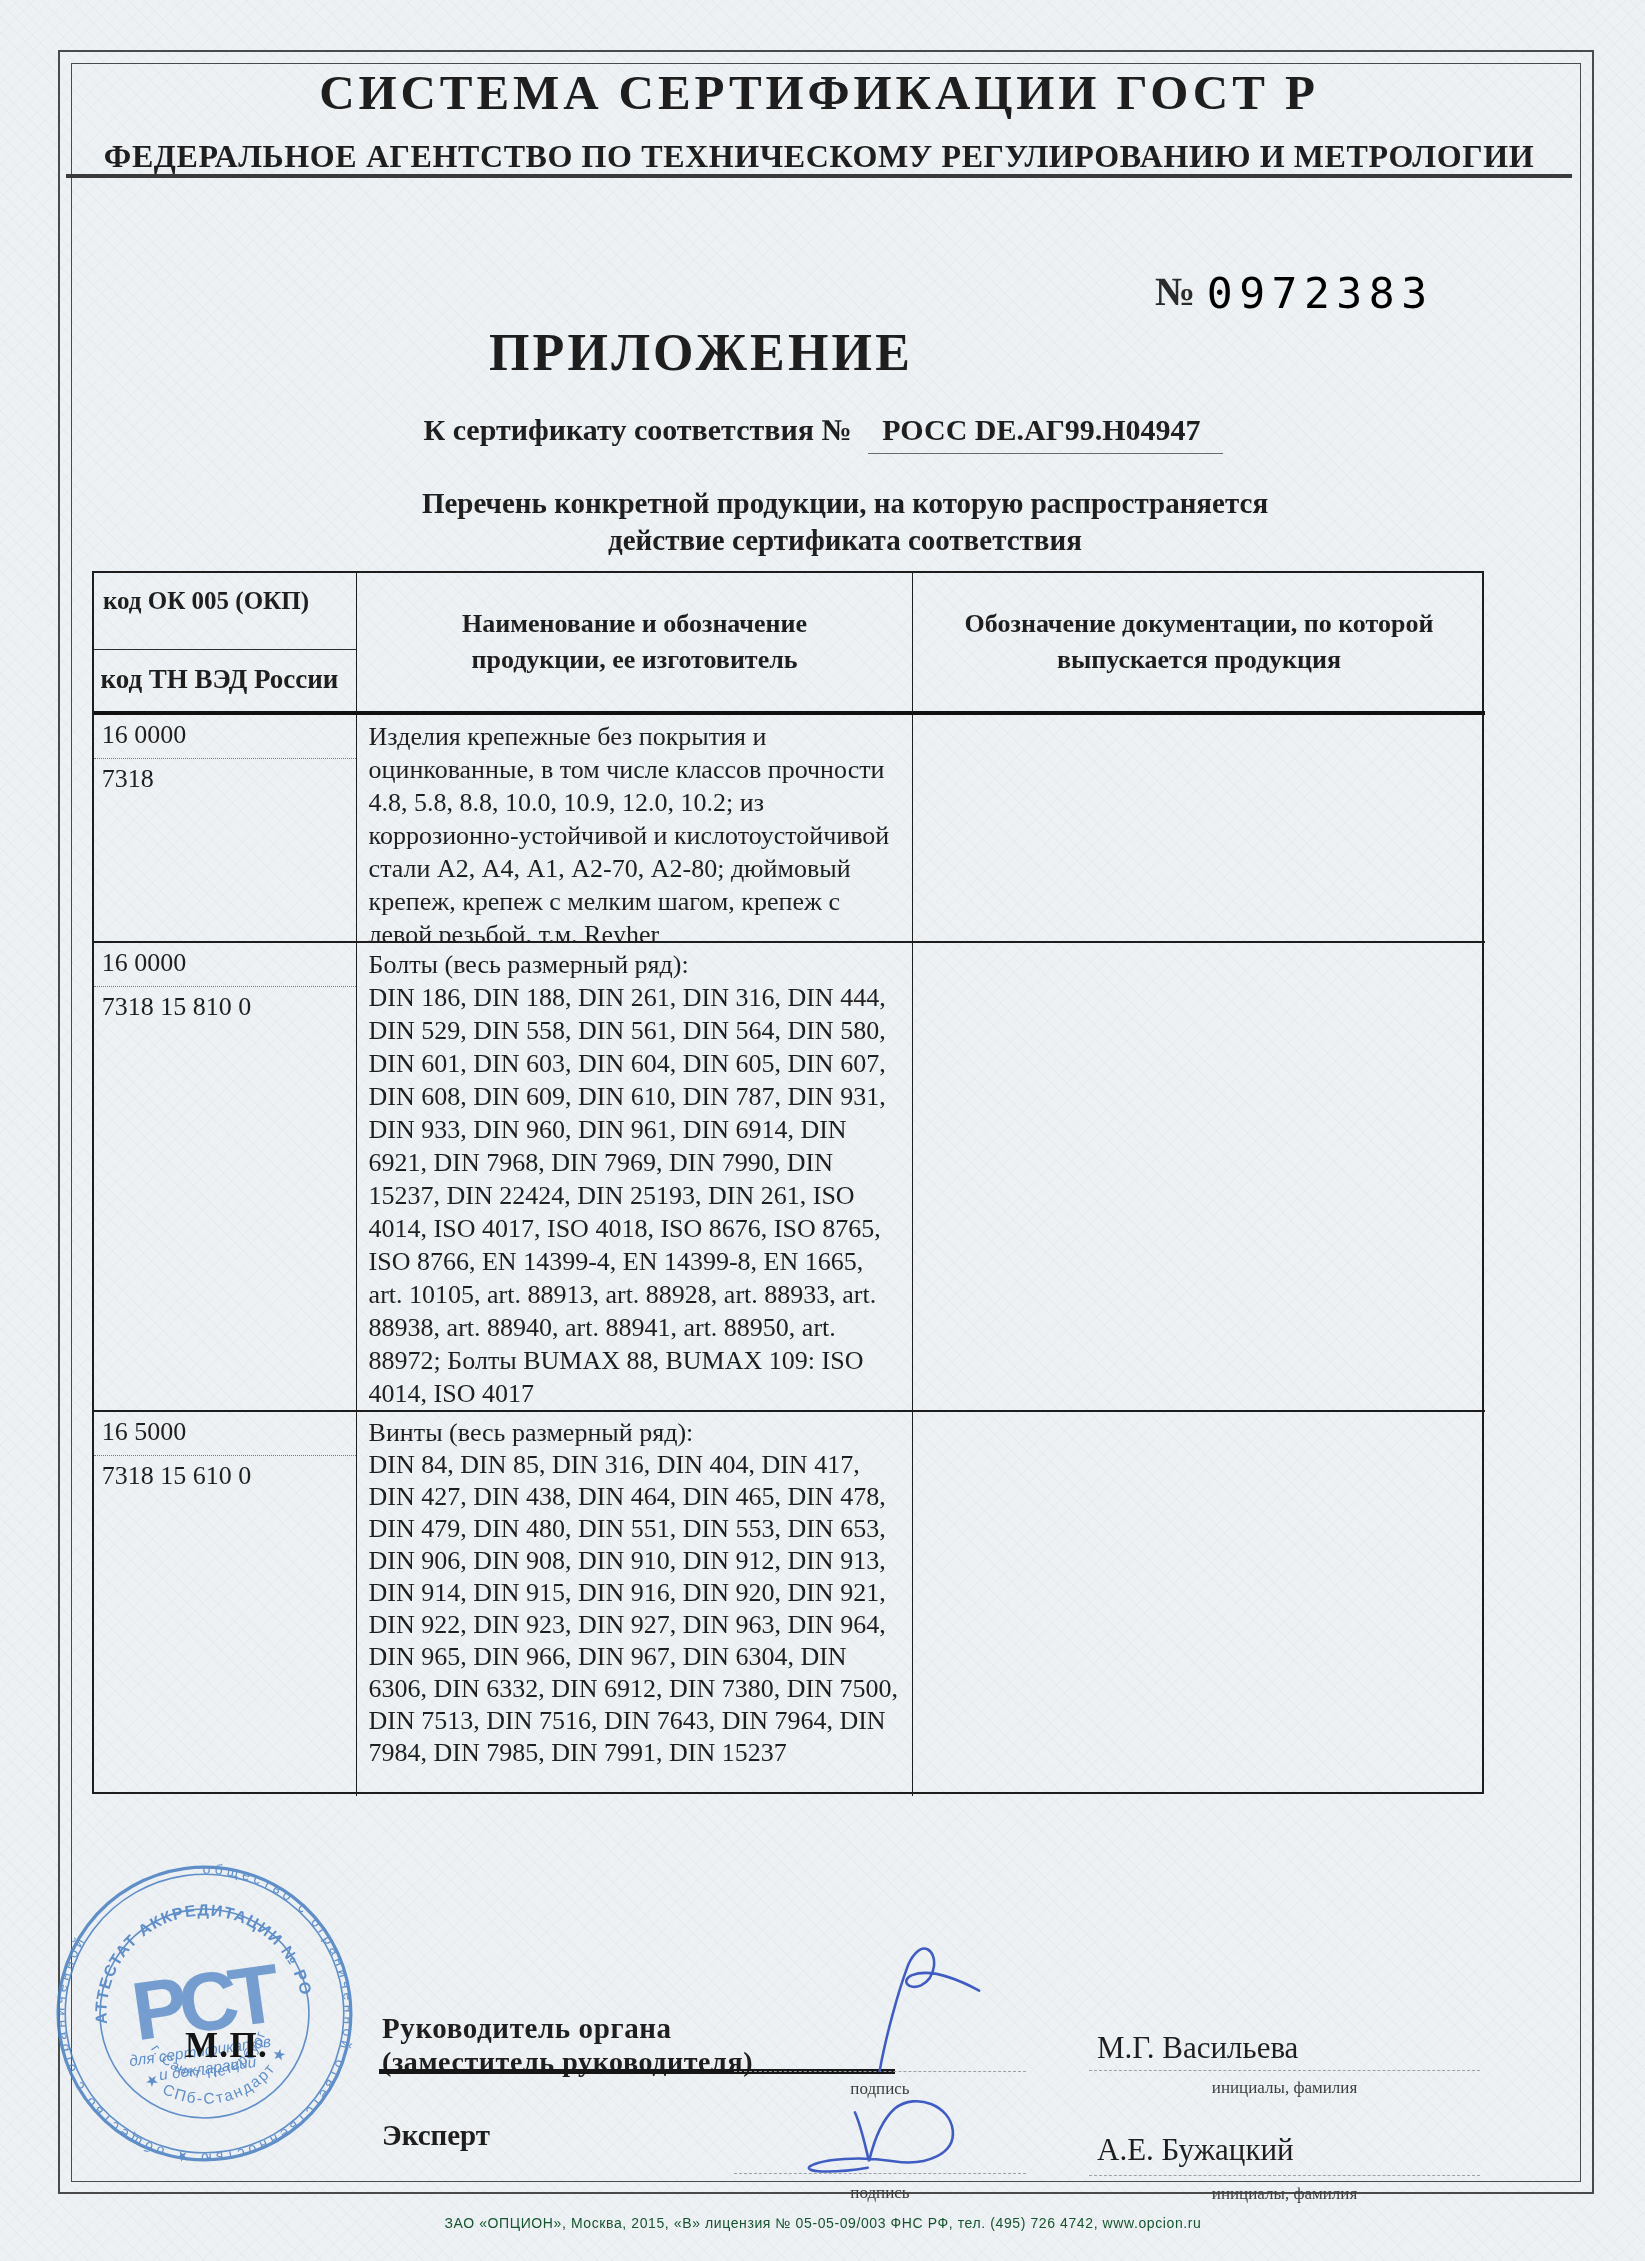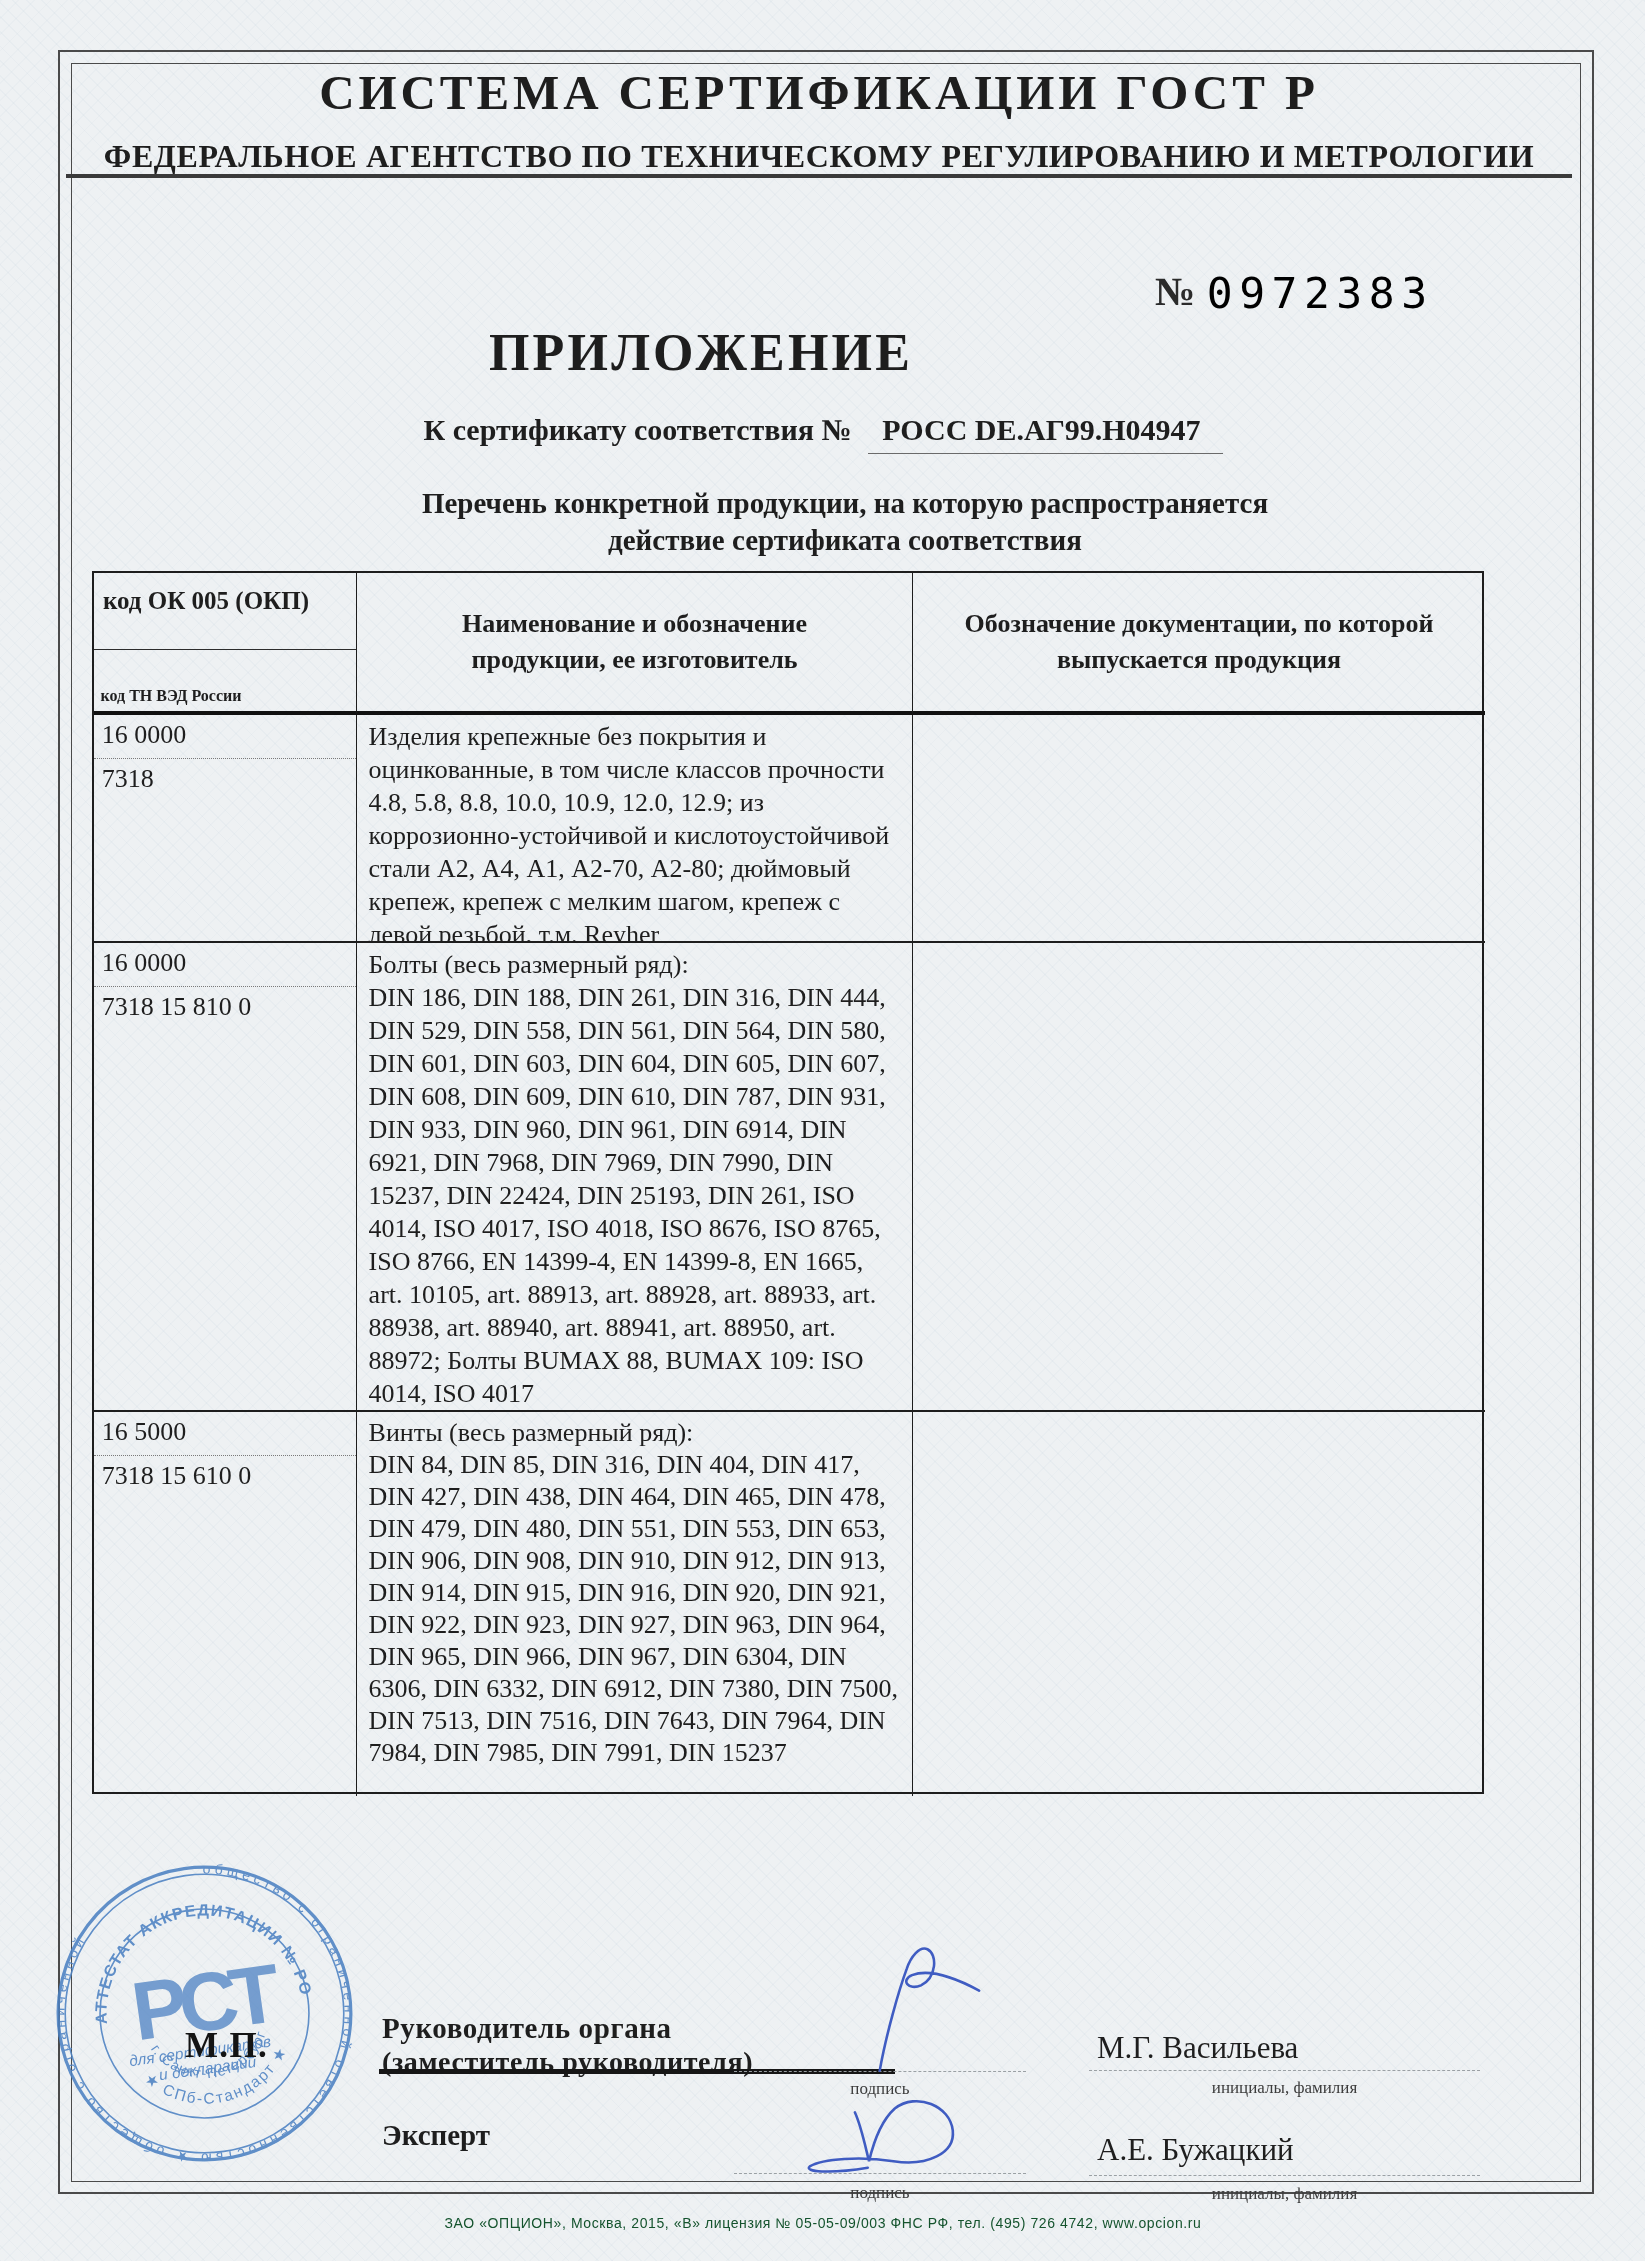--- a/index.html
+++ b/index.html
@@ -36,21 +36,21 @@
     position:absolute;left:92px;top:571px;width:1392px;height:1223px;
     display:grid;grid-template-columns:263px 556px 572px;grid-template-rows:142px 228px 469px 384px;
     border:2.6px solid #1d1d1d;box-sizing:border-box;background:transparent;
   }
   .cell{border-right:1.9px solid #1d1d1d;border-bottom:2.6px solid #1d1d1d;box-sizing:border-box;position:relative;overflow:hidden;}
   .cell.last-col{border-right:none;}
   .cell.last-row{border-bottom:none;}
   .cell.head{border-bottom:4.5px solid #111;}
   .h1-top{position:absolute;left:9px;top:14px;font-size:25px;font-weight:600;}
   .h1-divider{position:absolute;left:0;right:0;top:76px;border-top:1.9px solid #2c2c2c;}
-  .h1-bottom{position:absolute;left:6.5px;bottom:6px;font-size:16px;font-weight:600;margin-top:28px;}
+  .h1-bottom{position:absolute;left:6.5px;bottom:16px;font-size:27px;font-weight:600;margin-top:28px;}
   .head-center{display:flex;align-items:center;justify-content:center;text-align:center;
     font-size:26px;font-weight:600;line-height:36px;padding:0 45px;}
   .code-top{position:absolute;left:7.7px;top:5.2px;font-size:26px;}
   .code-divider{position:absolute;left:0;right:0;top:43px;border-top:1.9px dotted #7a7a7a;}
   .code-bottom{position:absolute;left:7.7px;top:49px;font-size:26px;}
   .desc{padding:5.2px 10.3px 0 11.6px;font-size:26px;line-height:33px;white-space:pre-line;}
   .desc-r3{line-height:32px;}
   
   .role1{position:absolute;left:382px;top:2012px;}
   .role1 .l1{font-size:29px;font-weight:bold;letter-spacing:0.6px;}
@@ -116,21 +116,21 @@
     <div class="h1-bottom">код ТН ВЭД России</div>
   </div>
   <div class="cell head head-center">Наименование и обозначение продукции, ее изготовитель</div>
   <div class="cell head head-center last-col">Обозначение документации, по которой выпускается продукция</div>
 
   <div class="cell">
     <div class="code-top">16 0000</div>
     <div class="code-divider"></div>
     <div class="code-bottom">7318</div>
   </div>
-  <div class="cell desc">Изделия крепежные без покрытия и оцинкованные, в том числе классов прочности 4.8, 5.8, 8.8, 10.0, 10.9, 12.0, 12.9; из коррозионно-устойчивой и кислотоустойчивой стали А2, А4, А1, А2-70, А2-80;  дюймовый крепеж, крепеж с мелким шагом, крепеж с левой резьбой, т.м. Reyher</div>
+  <div class="cell desc">Изделия крепежные без покрытия и оцинкованные, в том числе классов прочности 4.8, 5.8, 8.8, 10.0, 10.9, 12.0, 10.2; из коррозионно-устойчивой и кислотоустойчивой стали А2, А4, А1, А2-70, А2-80;  дюймовый крепеж, крепеж с мелким шагом, крепеж с левой резьбой, т.м. Reyher</div>
   <div class="cell last-col"></div>
 
   <div class="cell">
     <div class="code-top">16 0000</div>
     <div class="code-divider"></div>
     <div class="code-bottom">7318 15 810 0</div>
   </div>
   <div class="cell desc">Болты (весь размерный ряд):
 DIN 186, DIN 188, DIN 261, DIN 316, DIN 444, DIN 529, DIN 558, DIN 561, DIN 564, DIN 580, DIN 601, DIN 603, DIN 604, DIN 605, DIN 607, DIN 608, DIN 609, DIN 610, DIN 787, DIN 931, DIN 933, DIN 960, DIN 961, DIN 6914, DIN 6921, DIN 7968, DIN 7969, DIN 7990, DIN 15237, DIN 22424, DIN 25193, DIN 261, ISO 4014, ISO 4017, ISO 4018, ISO 8676, ISO 8765, ISO 8766,  EN 14399-4, EN 14399-8, EN 1665, art. 10105, art. 88913, art. 88928, art. 88933, art. 88938, art. 88940,  art. 88941, art. 88950, art. 88972; Болты BUMAX 88, BUMAX 109: ISO 4014, ISO 4017</div>
   <div class="cell last-col"></div>

